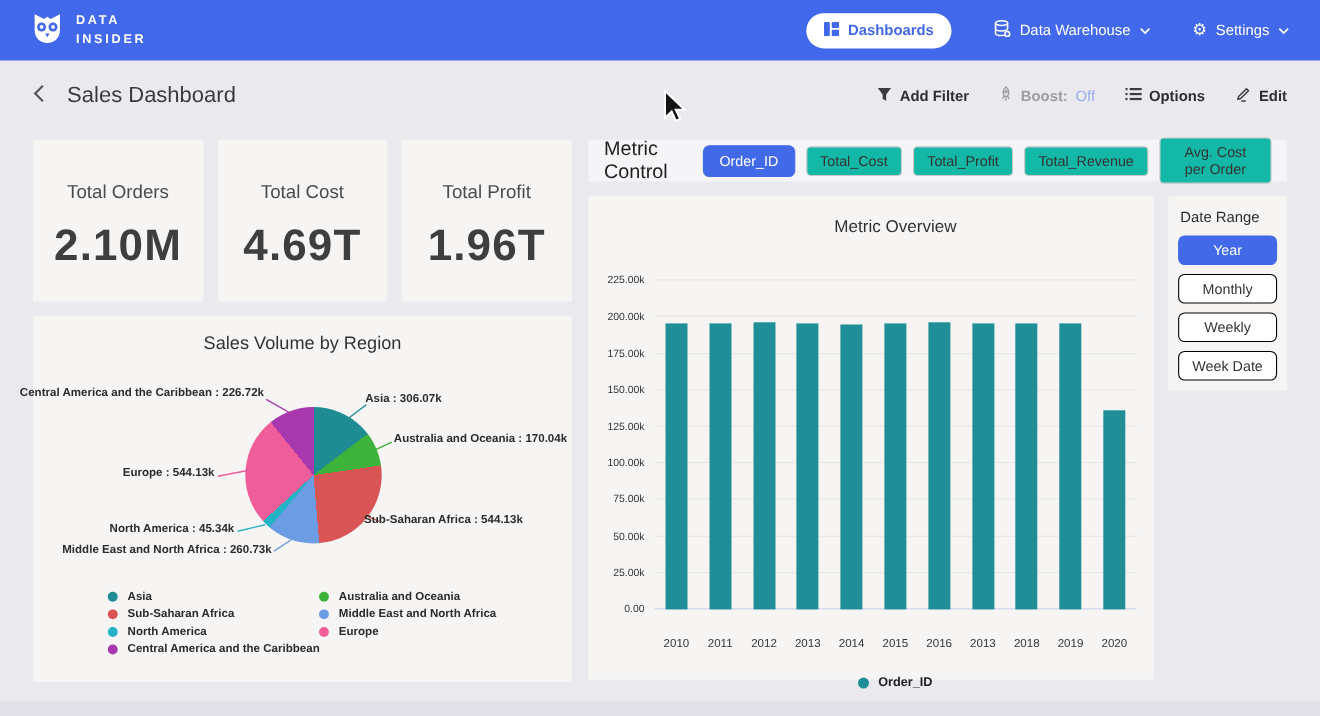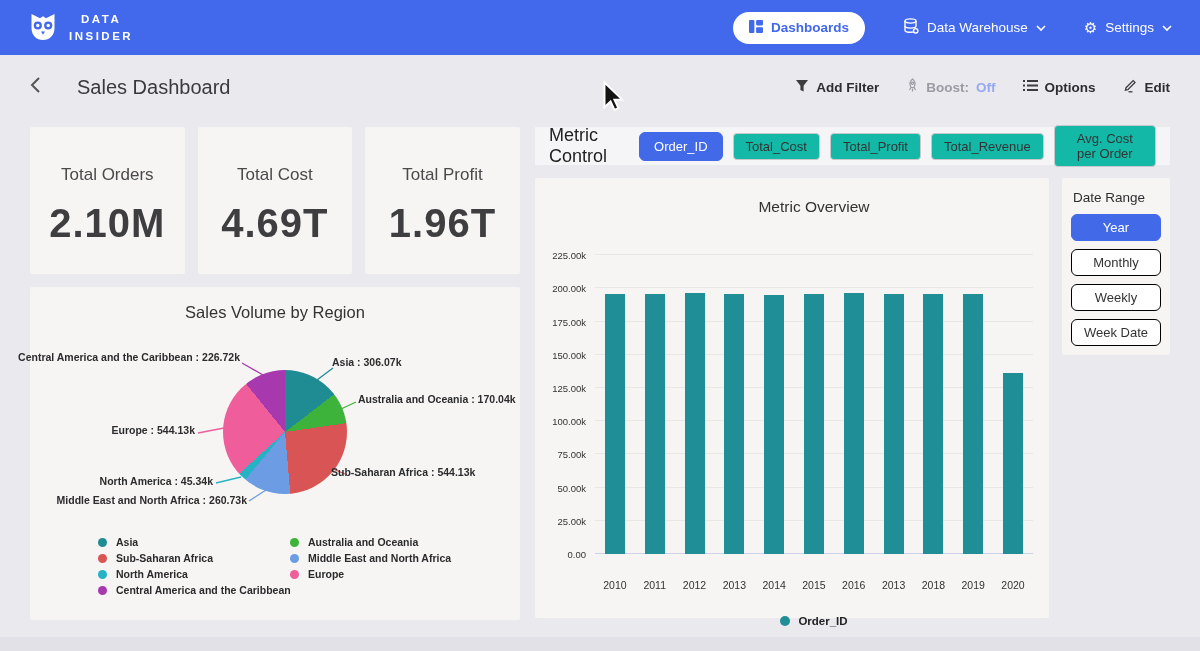--- a/index.html
+++ b/index.html
@@ -1,35 +1,35 @@
 <!DOCTYPE html>
 <html><head>
 <meta charset="utf-8">
 <style>
   * { margin:0; padding:0; box-sizing:border-box; }
   html,body { width:1200px; height:651px; overflow:hidden; }
   body { font-family:"Liberation Sans", sans-serif; background:#eae9ee; position:relative; }
 
   
   .navbar { height:55px; background:#4268ec; display:flex; align-items:center; justify-content:space-between; padding:0 28px; }
-  .brand { display:flex; align-items:center; gap:11px;text-align:center; }
+  .brand { display:flex; align-items:center; gap:11px; }
   .brand-text { color:#fff; font-size:11.5px; font-weight:bold; letter-spacing:2.5px; line-height:1.45; }
   .nav-right { display:flex; align-items:center; gap:38px; }
   .nav-pill { display:flex; align-items:center; gap:8px; background:#fff; color:#4268ec; font-size:13.5px; font-weight:bold; border:none; border-radius:17px; padding:8px 16px; cursor:pointer; }
   .nav-link { display:flex; align-items:center; gap:8px; color:#fff; font-size:13.5px; cursor:pointer; }
   .gear-glyph { font-size:15px; line-height:1; }
 
   
   .page-header { height:64px; display:flex; align-items:center; justify-content:space-between; padding:0 30px 0 30px; }
-  .ph-left { display:flex; align-items:center; gap:36px; }
+  .ph-left { display:flex; align-items:center; gap:20px; }
   .page-title { font-size:20px; color:#3a3a3c; }
   .ph-actions { display:flex; align-items:center; gap:27px; font-size:13.5px; color:#2e2e30; font-weight:bold; }
   .ph-action { display:flex; align-items:center; gap:7px; cursor:pointer; }
   .boost-label { color:#9b9ba3; font-weight:bold; }
-  .boost-off { font-weight:bold; }
+  .boost-off { font-weight:normal; }
 
   
   .main { display:flex; padding:8px 30px 0 30px; gap:15px; }
   .col-left { width:490px; flex:none; }
   .col-right { flex:1; }
   .card { background:#f6f5f4; border-radius:2px; }
 
   .kpi-row { display:flex; gap:13px; }
   .kpi-card { width:154.6px; height:147px; display:flex; flex-direction:column; align-items:center; }
   .kpi-label { font-size:17px; color:#4a4a4c; margin-top:38px; }

